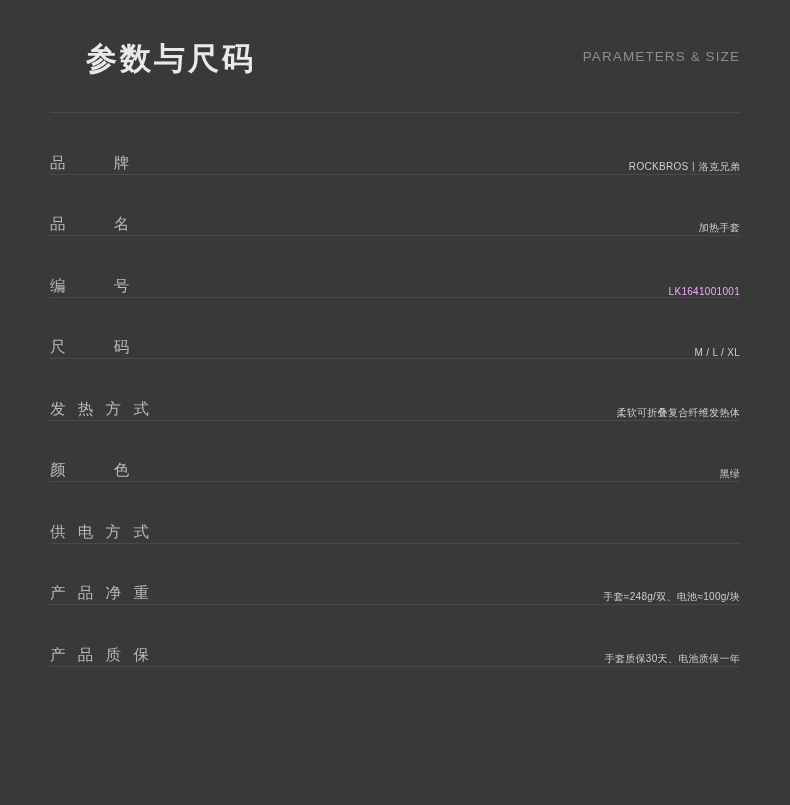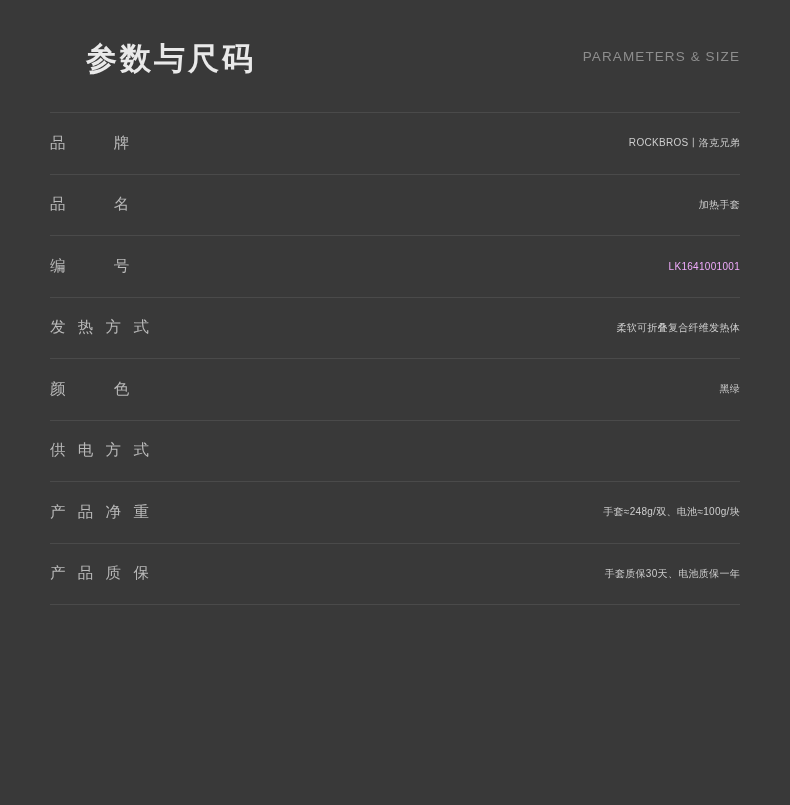--- a/index.html
+++ b/index.html
@@ -49,21 +49,21 @@
     font-family: "Liberation Sans", sans-serif;
   }
 
   
   .spec-table {
     margin: 0 50px;
     border-top: 1px solid #4a4a4a;
   }
   .spec-row {
     display: flex;
-    align-items: center;
+    align-items: flex-end;
     justify-content: space-between;
     height: 61.5px;
     border-bottom: 1px solid #4a4a4a;
   }
   .spec-label {
     font-size: 15.5px;
     color: #b9b9b9;
     letter-spacing: 0px;
     white-space: nowrap;
   }
@@ -99,20 +99,24 @@
       <div class="spec-label sp2">品 名</div>
       <div class="spec-value">加热手套</div>
     </div>
 
     <div class="spec-row">
       <div class="spec-label sp2">编 号</div>
       <div class="spec-value dim">LK1641001001</div>
     </div>
 
 
+    <div class="spec-row">
+      <div class="spec-label sp2">尺 码</div>
+      <div class="spec-value">M / L / XL</div>
+    </div>
 
     <div class="spec-row">
       <div class="spec-label sp4">发 热 方 式</div>
       <div class="spec-value">柔软可折叠复合纤维发热体</div>
     </div>
 
     <div class="spec-row">
       <div class="spec-label sp2">颜 色</div>
       <div class="spec-value">黑绿</div>
     </div>

